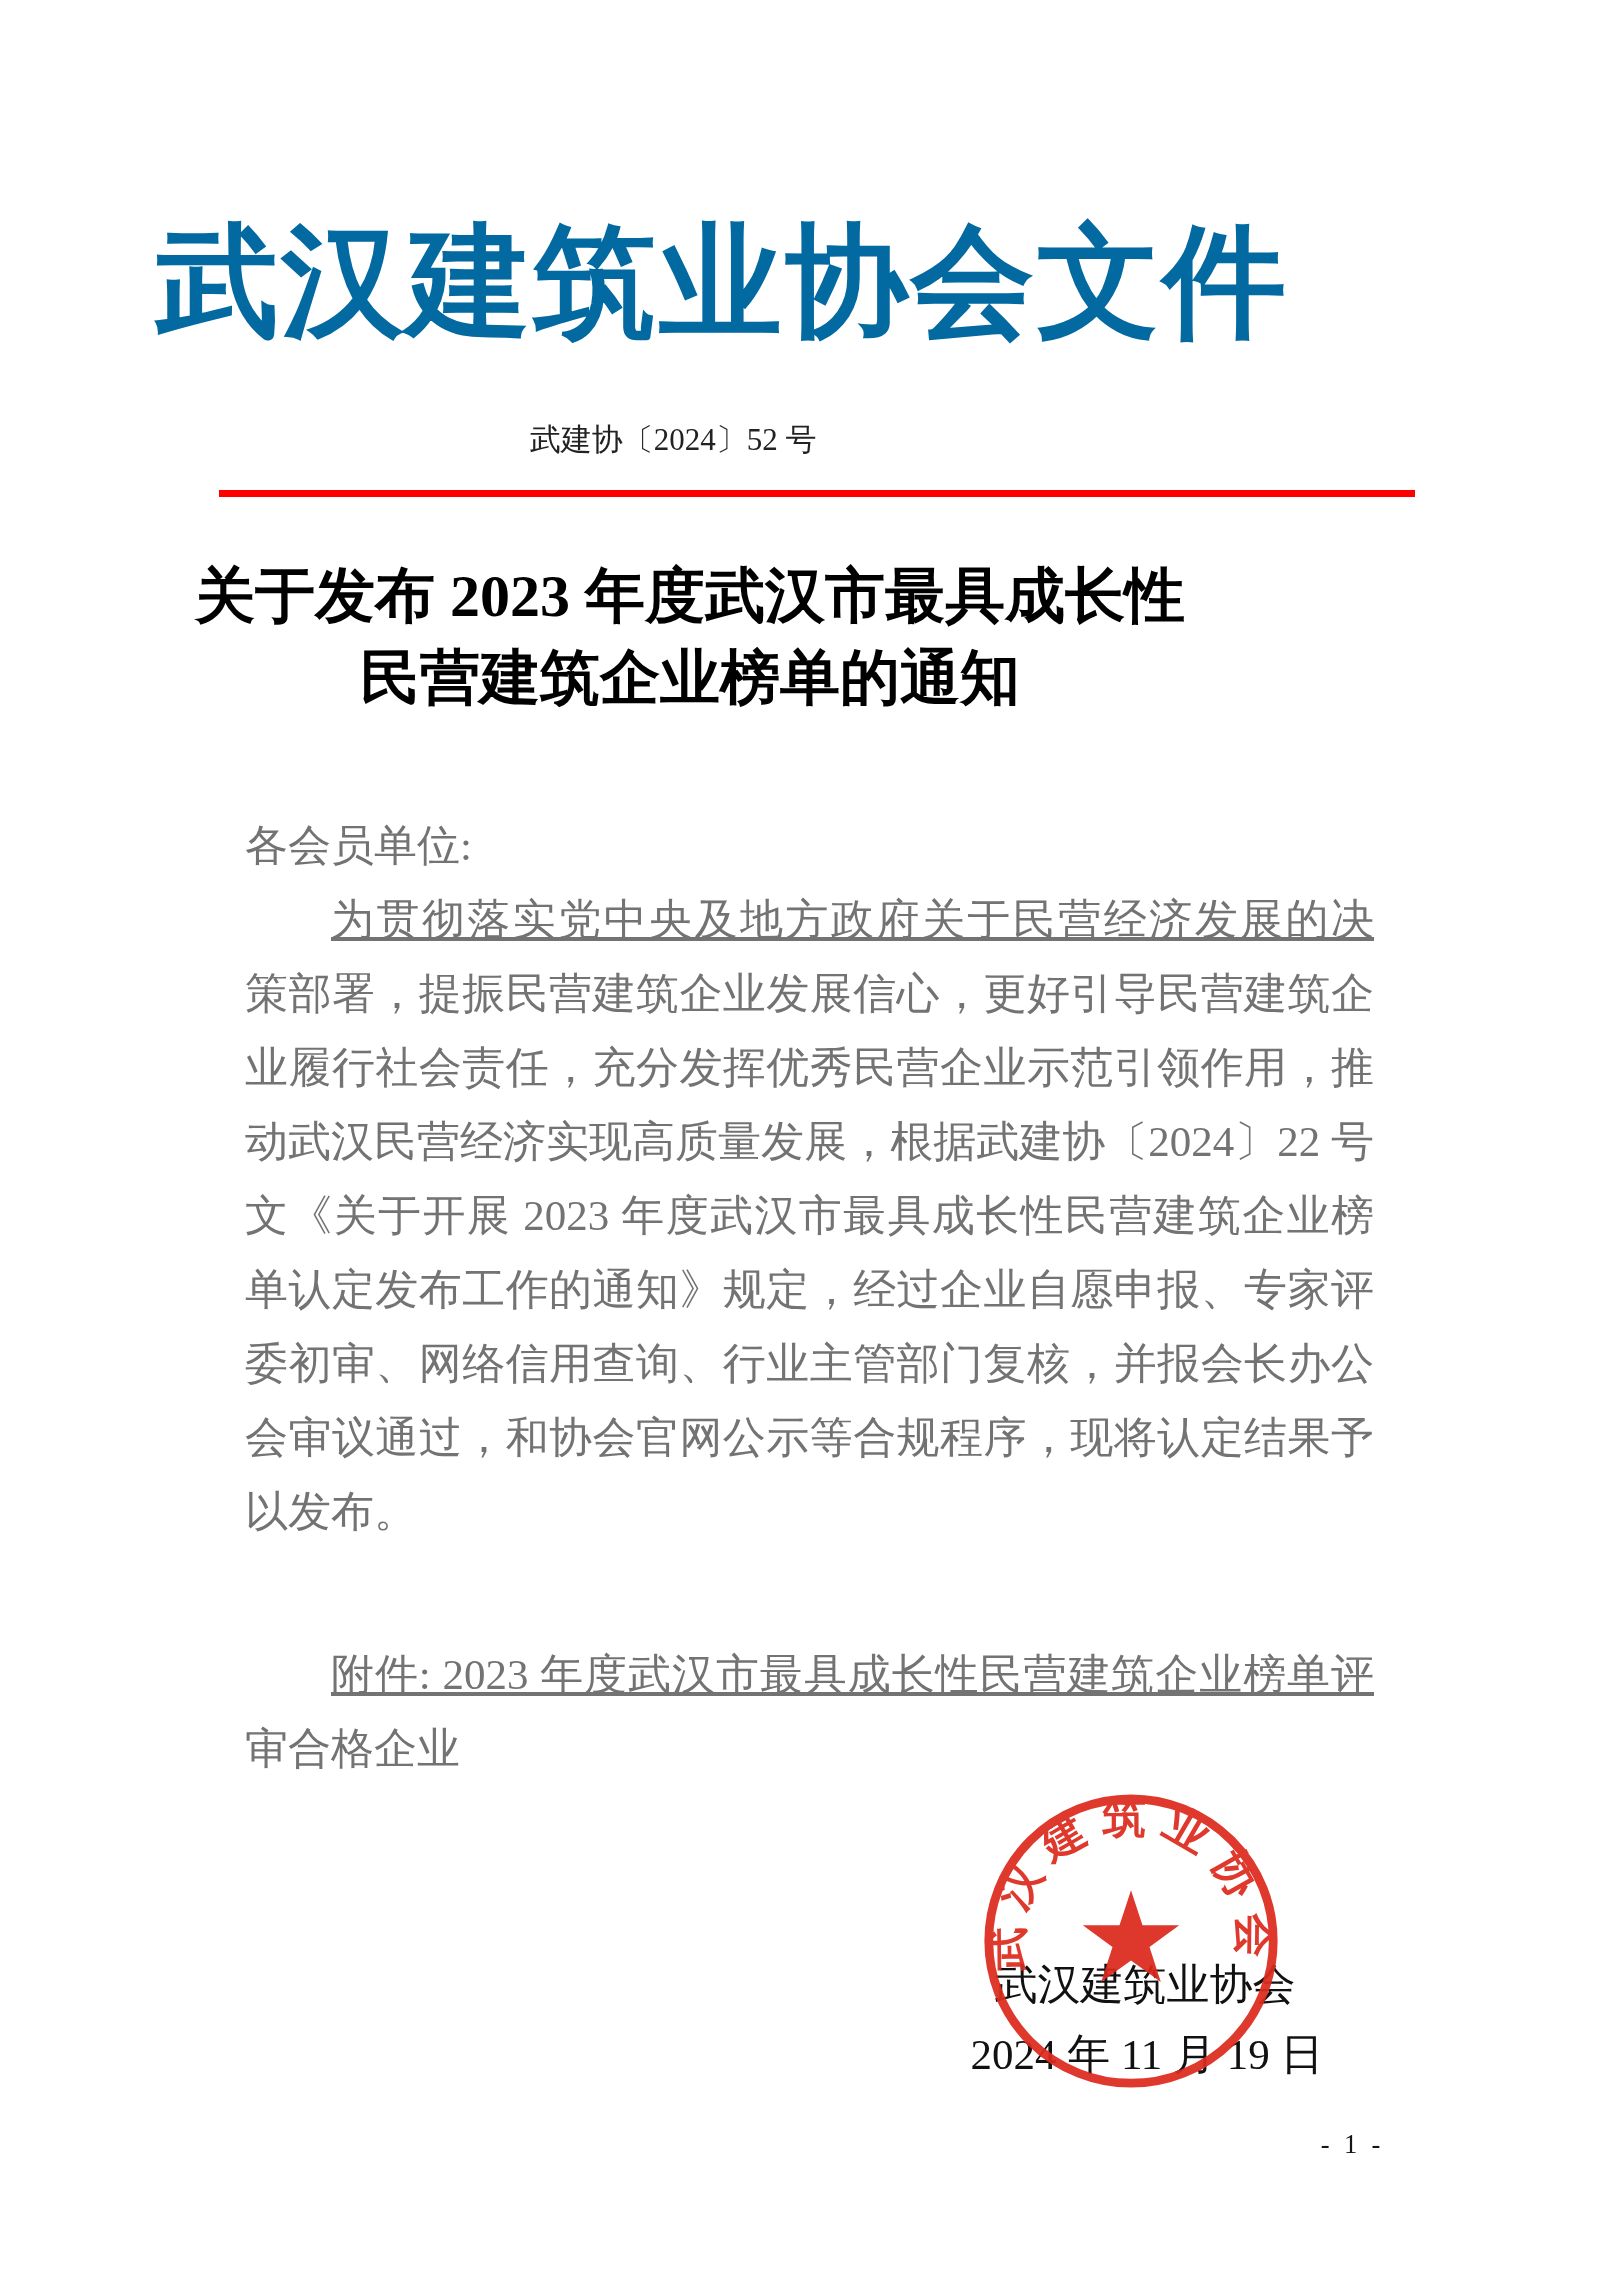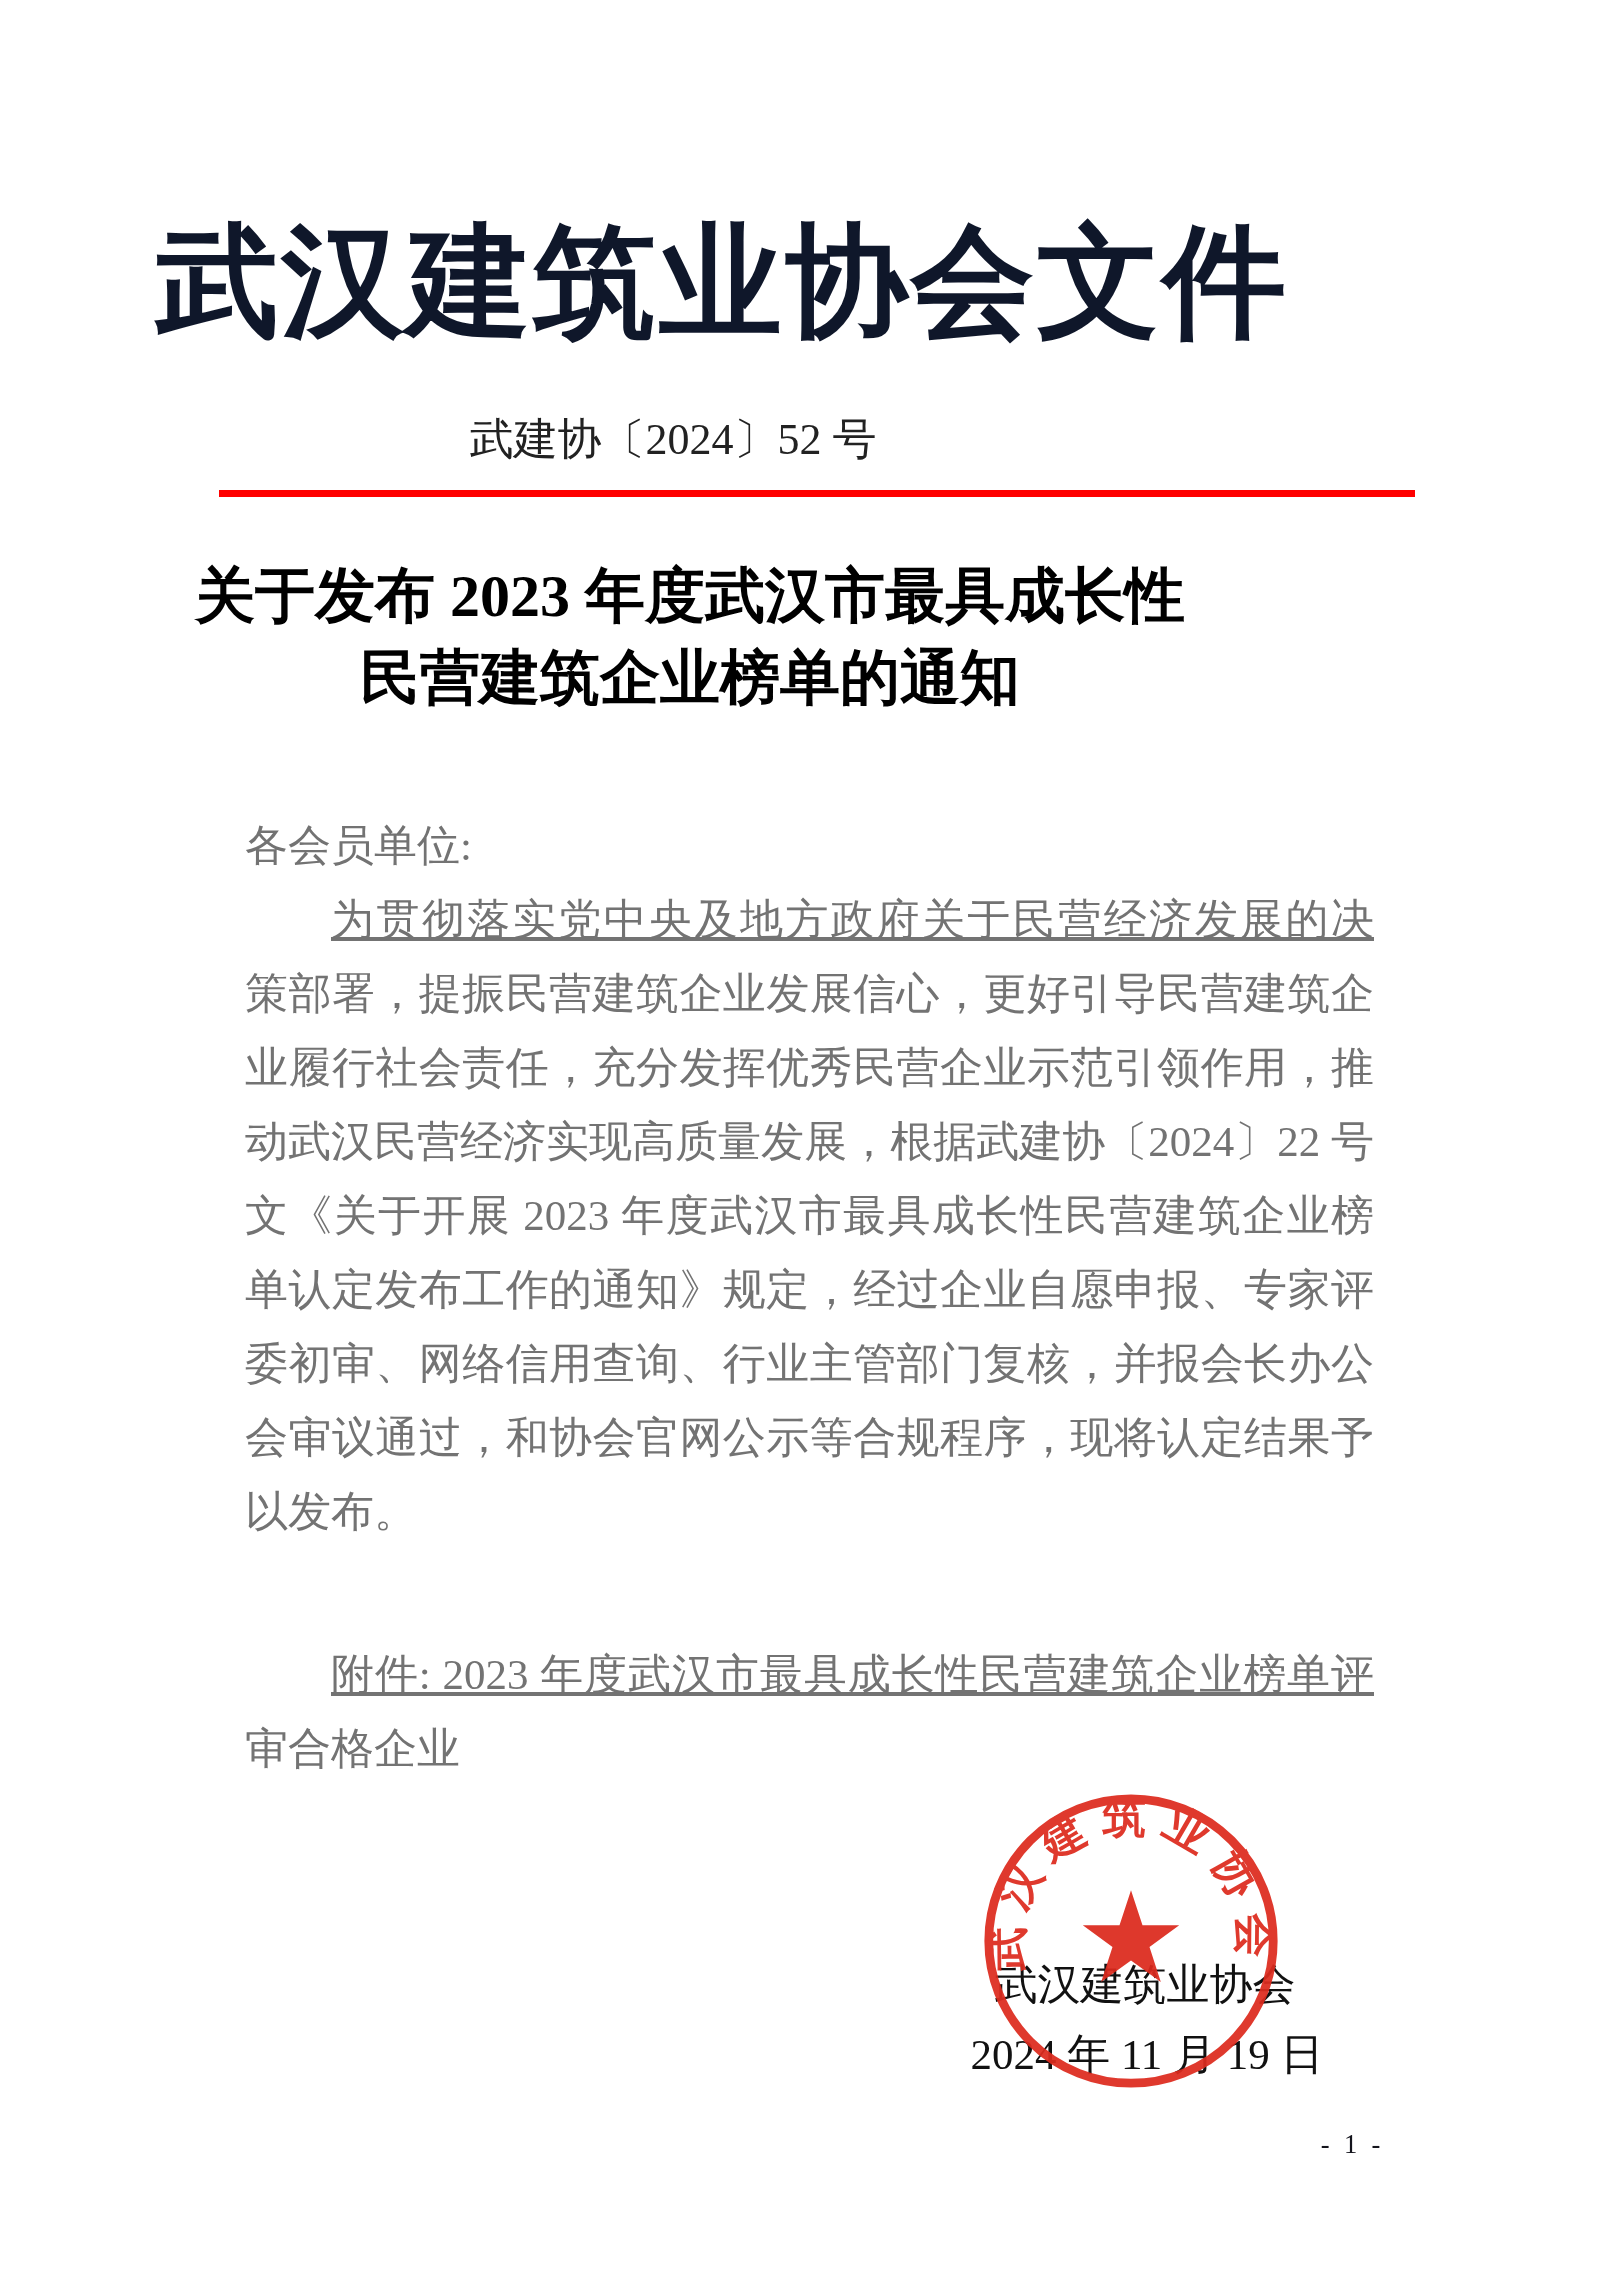--- a/index.html
+++ b/index.html
@@ -18,31 +18,31 @@
   }
   .org-title {
     position: absolute;
     top: 204px;
     left: 0;
     width: 1444px;
     text-align: center;
     font-size: 123px;
     font-weight: bold;
     letter-spacing: 2.9px;
-    color: #0f172a;
+    color: #0369a1;
     line-height: 157px;
     white-space: nowrap;
   }
   .doc-number {
     position: absolute;
     top: 410px;
     left: 0;
     width: 1346px;
     text-align: center;
-    font-size: 44px;
+    font-size: 31px;
     color: #222;
     line-height: 59px;
   }
   .red-rule {
     position: absolute;
     top: 490px;
     left: 219px;
     width: 1196px;
     height: 6.9px;
     background: #ff0000;

